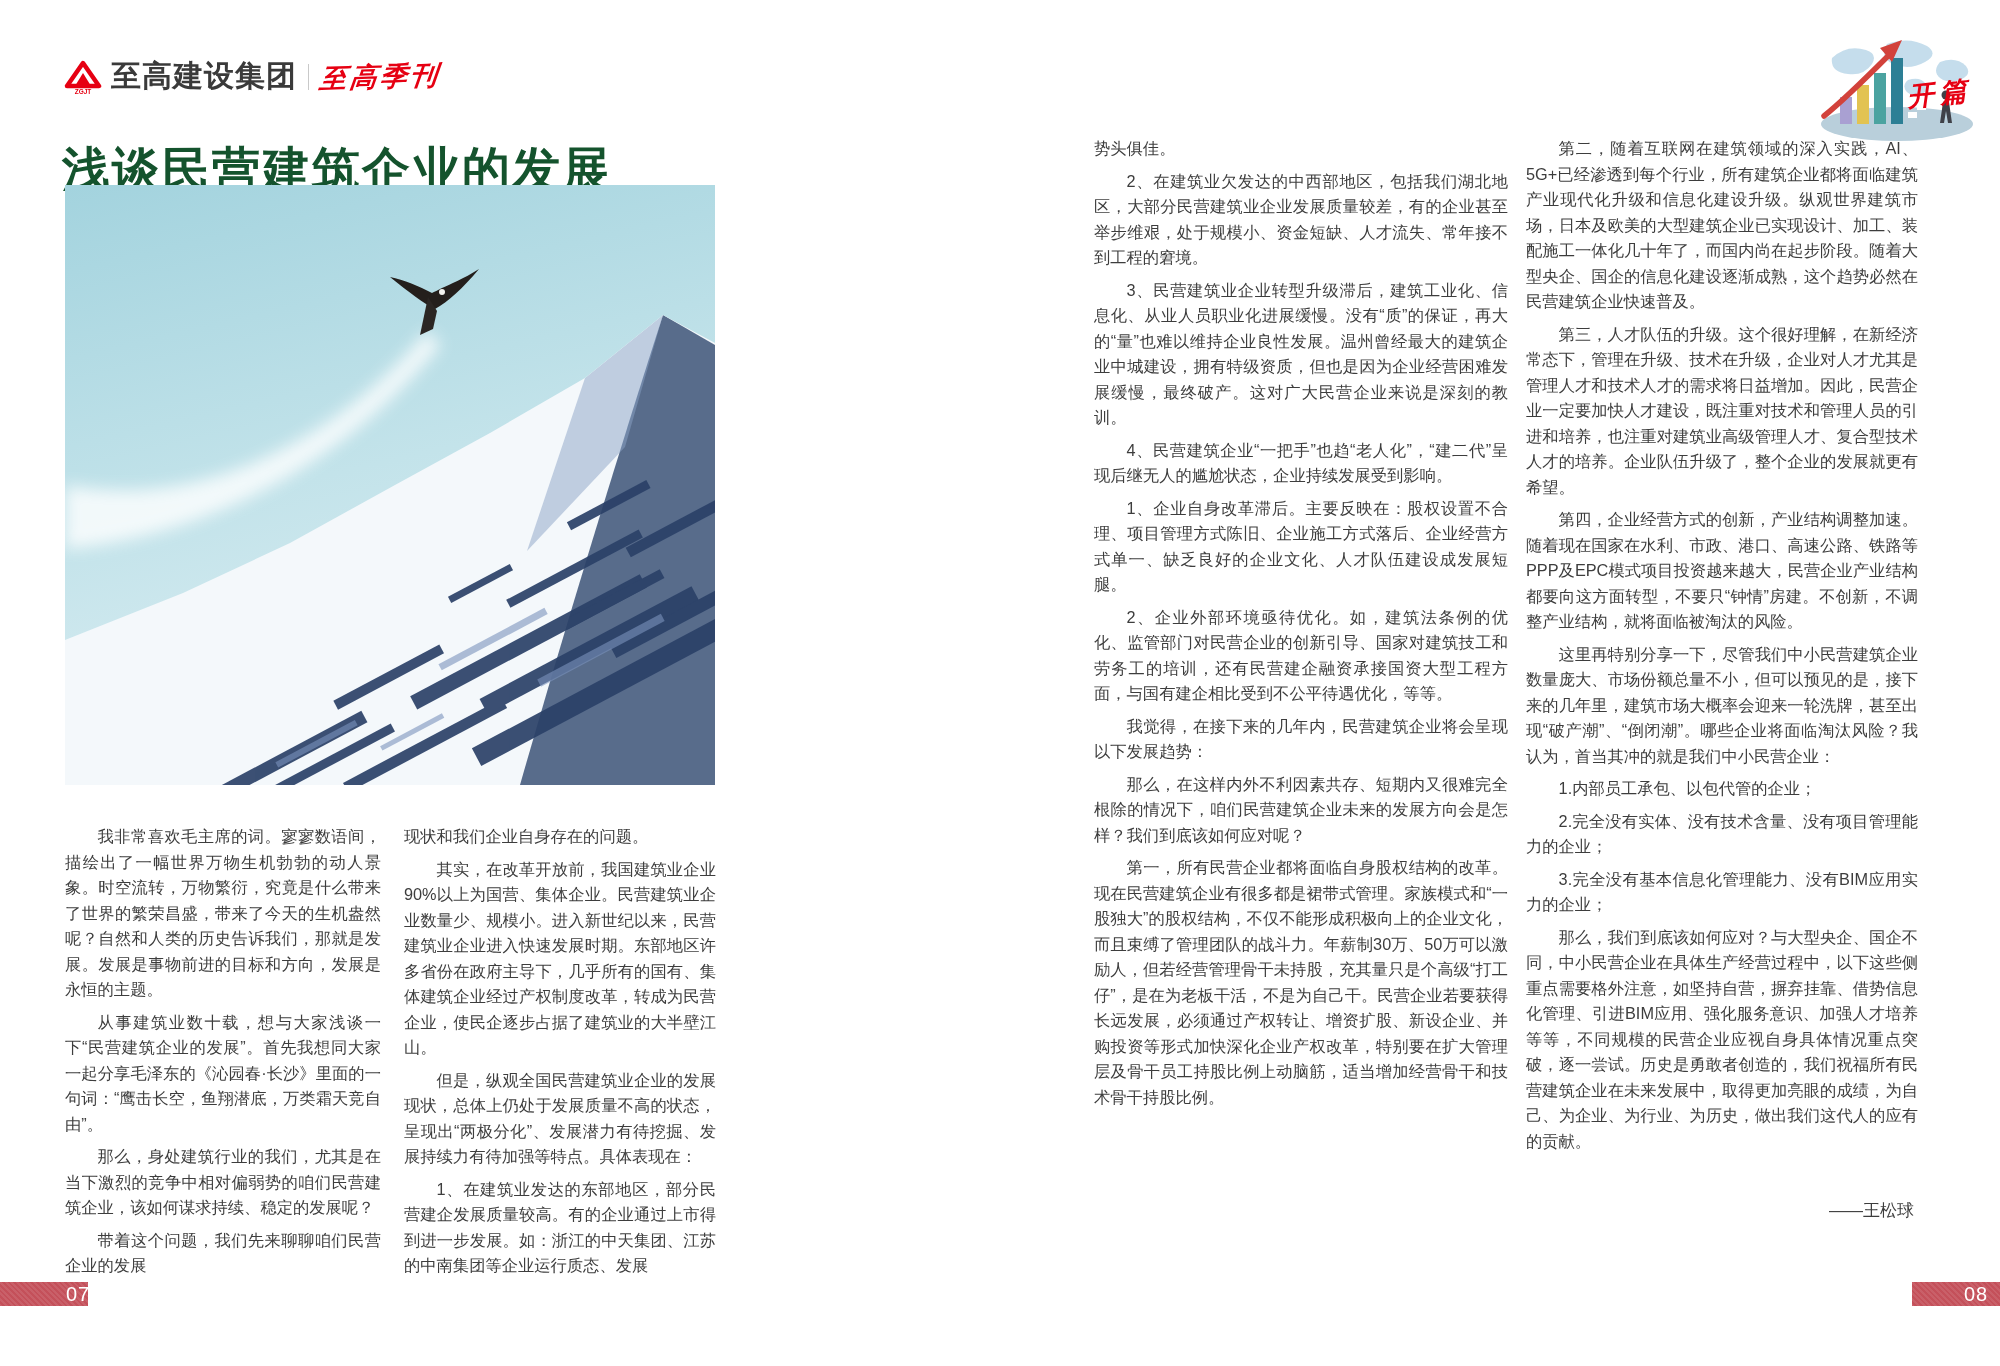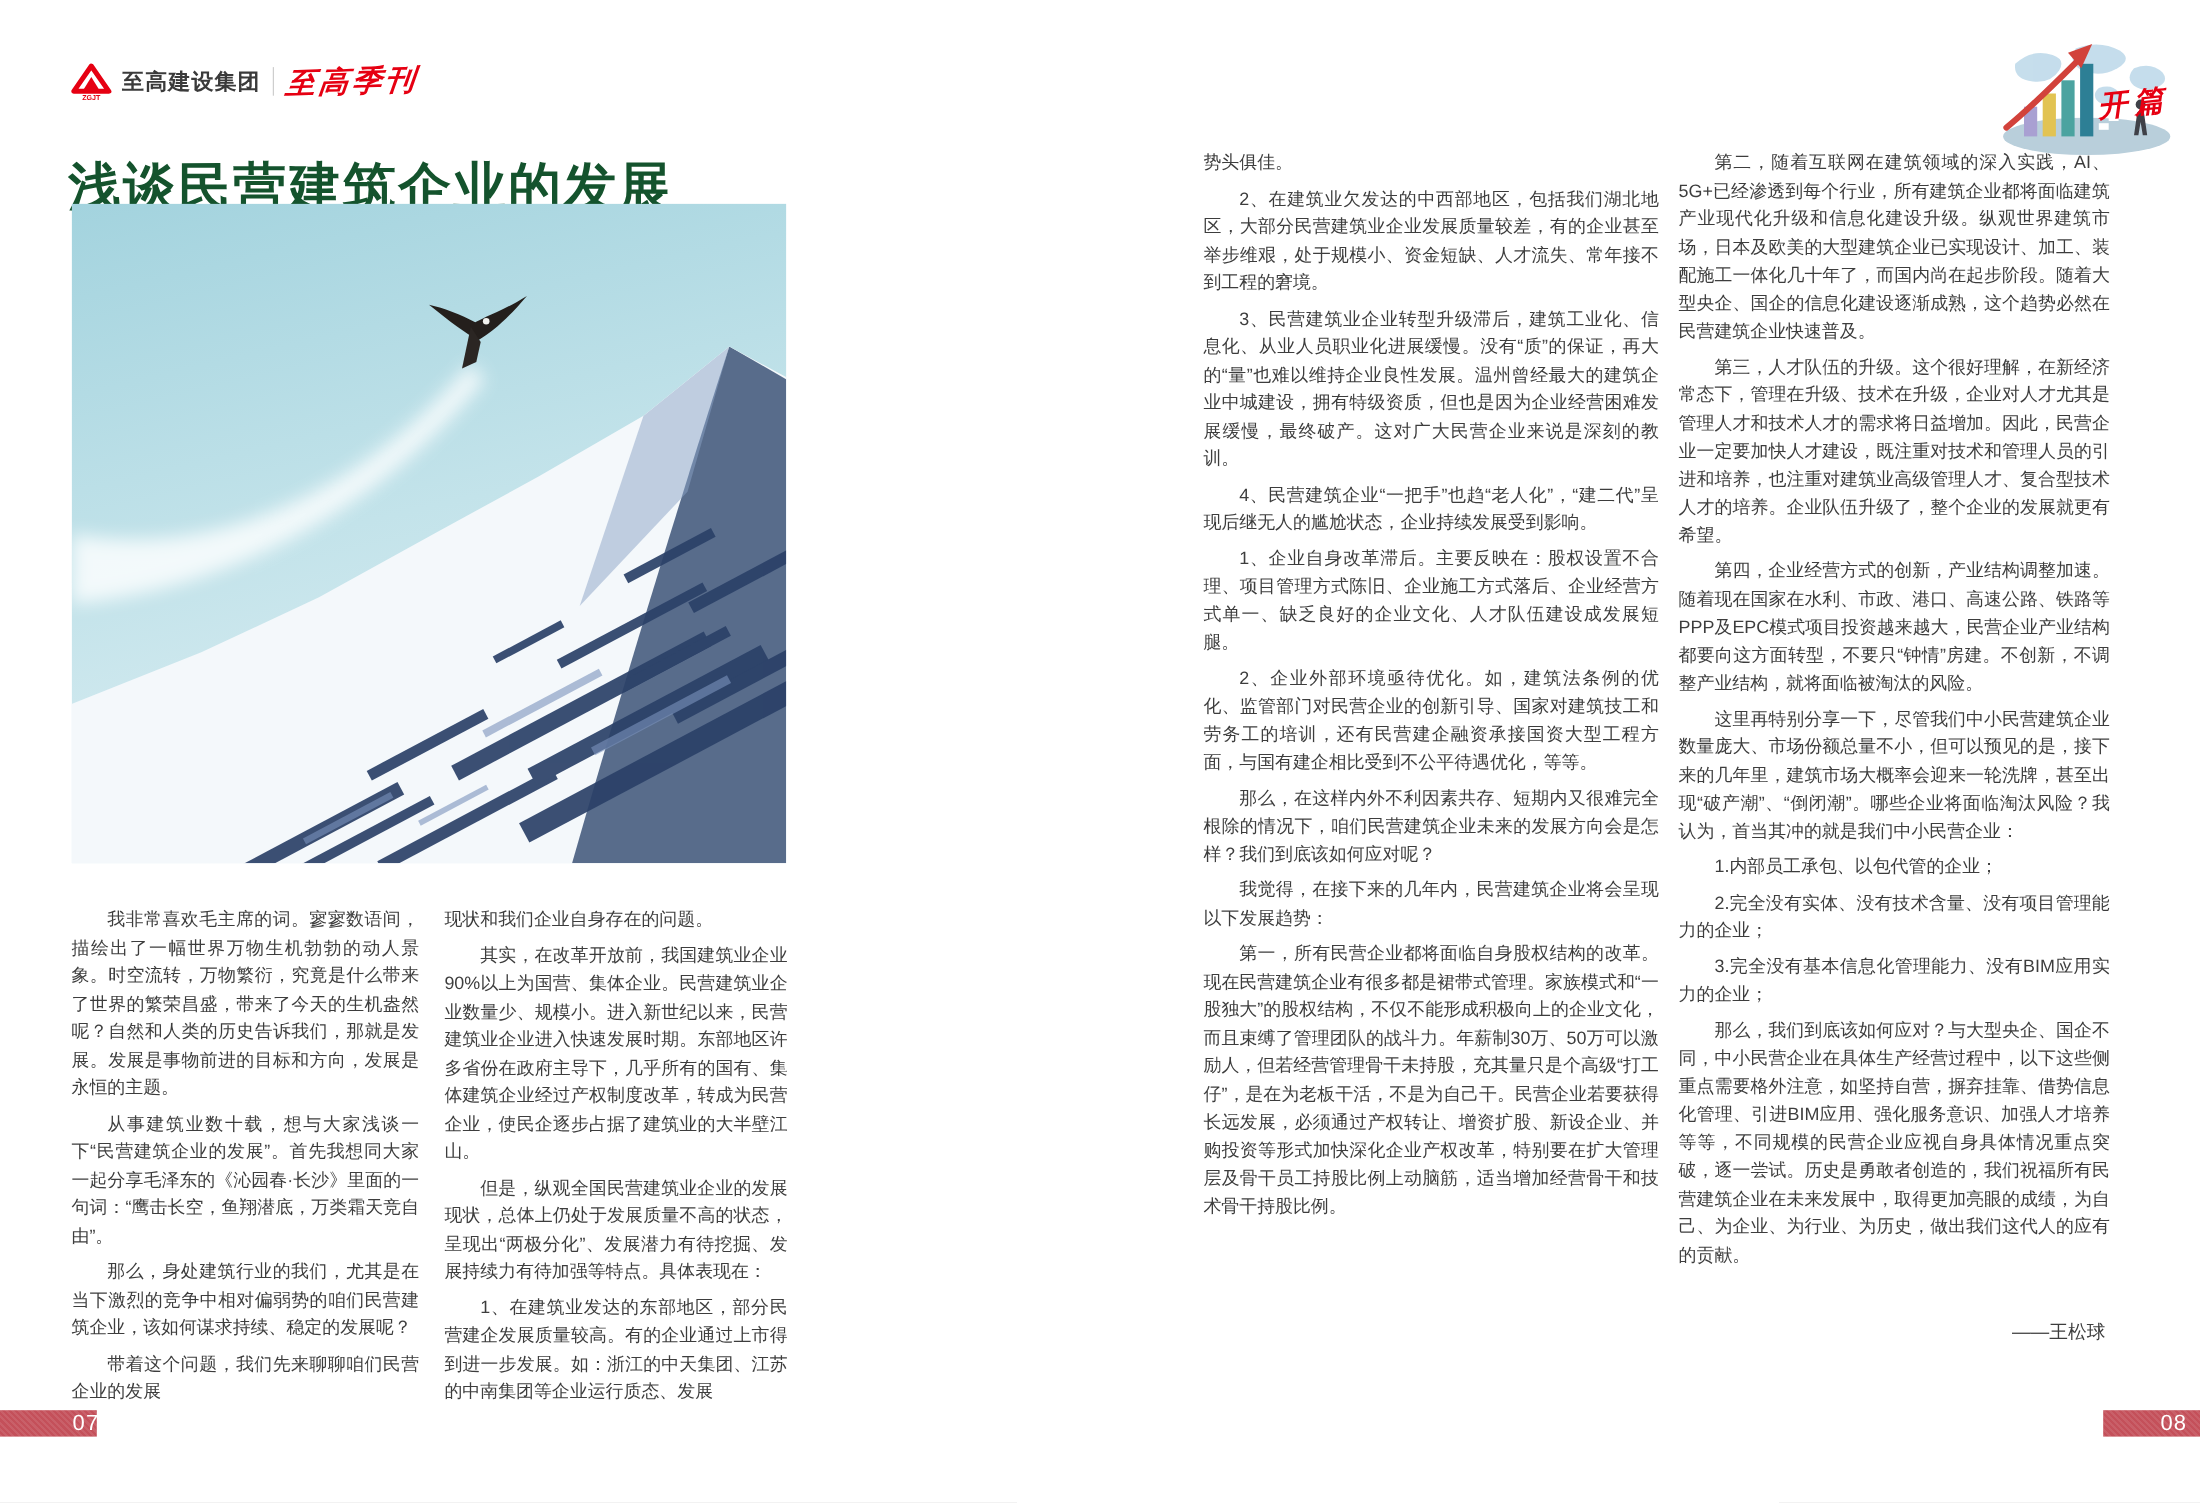--- a/index.html
+++ b/index.html
@@ -4,21 +4,21 @@
 <style>
   html,body { margin:0; padding:0; background:#e8e8e8; }
   .spread {
     position:relative; width:2000px; height:1366px; margin:0 auto;
     background:#ffffff; overflow:hidden;
     font-family:"Liberation Sans", sans-serif; color:#3d3d3d;
   }
   
   .brand { position:absolute; left:64px; top:56px; display:flex; align-items:center; }
   .brand svg { display:block; }
-  .brand-name { font-size:20px; font-weight:bold; color:#3a3a3a; margin-left:9px; letter-spacing:1px;text-align:right; }
+  .brand-name { font-size:30px; font-weight:bold; color:#3a3a3a; margin-left:9px; letter-spacing:1px;text-align:right; }
   .brand-divider { width:1px; height:26px; background:#c9c9c9; margin:0 11px; }
   .journal-script {
     font-family:"Liberation Serif", serif; font-style:italic; font-weight:bold;
     color:#e60012; font-size:27px; transform:skewX(-8deg) rotate(-2deg); letter-spacing:3px;
   }
   
   .article-title {
     position:absolute; left:62px; top:106px;
     font-size:48px; font-weight:bold; color:#14532d; letter-spacing:2px;
   }
@@ -172,22 +172,22 @@
       <p class="para">但是，纵观全国民营建筑业企业的发展现状，总体上仍处于发展质量不高的状态，呈现出“两极分化”、发展潜力有待挖掘、发展持续力有待加强等特点。具体表现在：</p>
       <p class="para">1、在建筑业发达的东部地区，部分民营建企发展质量较高。有的企业通过上市得到进一步发展。如：浙江的中天集团、江苏的中南集团等企业运行质态、发展</p>
     </div>
   <div class="col col-3">
       <p class="para noindent">势头俱佳。</p>
       <p class="para">2、在建筑业欠发达的中西部地区，包括我们湖北地区，大部分民营建筑业企业发展质量较差，有的企业甚至举步维艰，处于规模小、资金短缺、人才流失、常年接不到工程的窘境。</p>
       <p class="para">3、民营建筑业企业转型升级滞后，建筑工业化、信息化、从业人员职业化进展缓慢。没有“质”的保证，再大的“量”也难以维持企业良性发展。温州曾经最大的建筑企业中城建设，拥有特级资质，但也是因为企业经营困难发展缓慢，最终破产。这对广大民营企业来说是深刻的教训。</p>
       <p class="para">4、民营建筑企业“一把手”也趋“老人化”，“建二代”呈现后继无人的尴尬状态，企业持续发展受到影响。</p>
       <p class="para">1、企业自身改革滞后。主要反映在：股权设置不合理、项目管理方式陈旧、企业施工方式落后、企业经营方式单一、缺乏良好的企业文化、人才队伍建设成发展短腿。</p>
       <p class="para">2、企业外部环境亟待优化。如，建筑法条例的优化、监管部门对民营企业的创新引导、国家对建筑技工和劳务工的培训，还有民营建企融资承接国资大型工程方面，与国有建企相比受到不公平待遇优化，等等。</p>
+      <p class="para">我觉得，在接下来的几年内，民营建筑企业将会呈现以下发展趋势：</p>
       <p class="para">那么，在这样内外不利因素共存、短期内又很难完全根除的情况下，咱们民营建筑企业未来的发展方向会是怎样？我们到底该如何应对呢？</p>
-      <p class="para">我觉得，在接下来的几年内，民营建筑企业将会呈现以下发展趋势：</p>
       <p class="para">第一，所有民营企业都将面临自身股权结构的改革。现在民营建筑企业有很多都是裙带式管理。家族模式和“一股独大”的股权结构，不仅不能形成积极向上的企业文化，而且束缚了管理团队的战斗力。年薪制30万、50万可以激励人，但若经营管理骨干未持股，充其量只是个高级“打工仔”，是在为老板干活，不是为自己干。民营企业若要获得长远发展，必须通过产权转让、增资扩股、新设企业、并购投资等形式加快深化企业产权改革，特别要在扩大管理层及骨干员工持股比例上动脑筋，适当增加经营骨干和技术骨干持股比例。</p>
     </div>
   <div class="col col-4">
   <p class="para">第二，随着互联网在建筑领域的深入实践，AI、5G+已经渗透到每个行业，所有建筑企业都将面临建筑产业现代化升级和信息化建设升级。纵观世界建筑市场，日本及欧美的大型建筑企业已实现设计、加工、装配施工一体化几十年了，而国内尚在起步阶段。随着大型央企、国企的信息化建设逐渐成熟，这个趋势必然在民营建筑企业快速普及。</p>
       <p class="para">第三，人才队伍的升级。这个很好理解，在新经济常态下，管理在升级、技术在升级，企业对人才尤其是管理人才和技术人才的需求将日益增加。因此，民营企业一定要加快人才建设，既注重对技术和管理人员的引进和培养，也注重对建筑业高级管理人才、复合型技术人才的培养。企业队伍升级了，整个企业的发展就更有希望。</p>
       <p class="para">第四，企业经营方式的创新，产业结构调整加速。随着现在国家在水利、市政、港口、高速公路、铁路等PPP及EPC模式项目投资越来越大，民营企业产业结构都要向这方面转型，不要只“钟情”房建。不创新，不调整产业结构，就将面临被淘汰的风险。</p>
       <p class="para">这里再特别分享一下，尽管我们中小民营建筑企业数量庞大、市场份额总量不小，但可以预见的是，接下来的几年里，建筑市场大概率会迎来一轮洗牌，甚至出现“破产潮”、“倒闭潮”。哪些企业将面临淘汰风险？我认为，首当其冲的就是我们中小民营企业：</p>
       <p class="para">1.内部员工承包、以包代管的企业；</p>
       <p class="para">2.完全没有实体、没有技术含量、没有项目管理能力的企业；</p>
       <p class="para">3.完全没有基本信息化管理能力、没有BIM应用实力的企业；</p>

